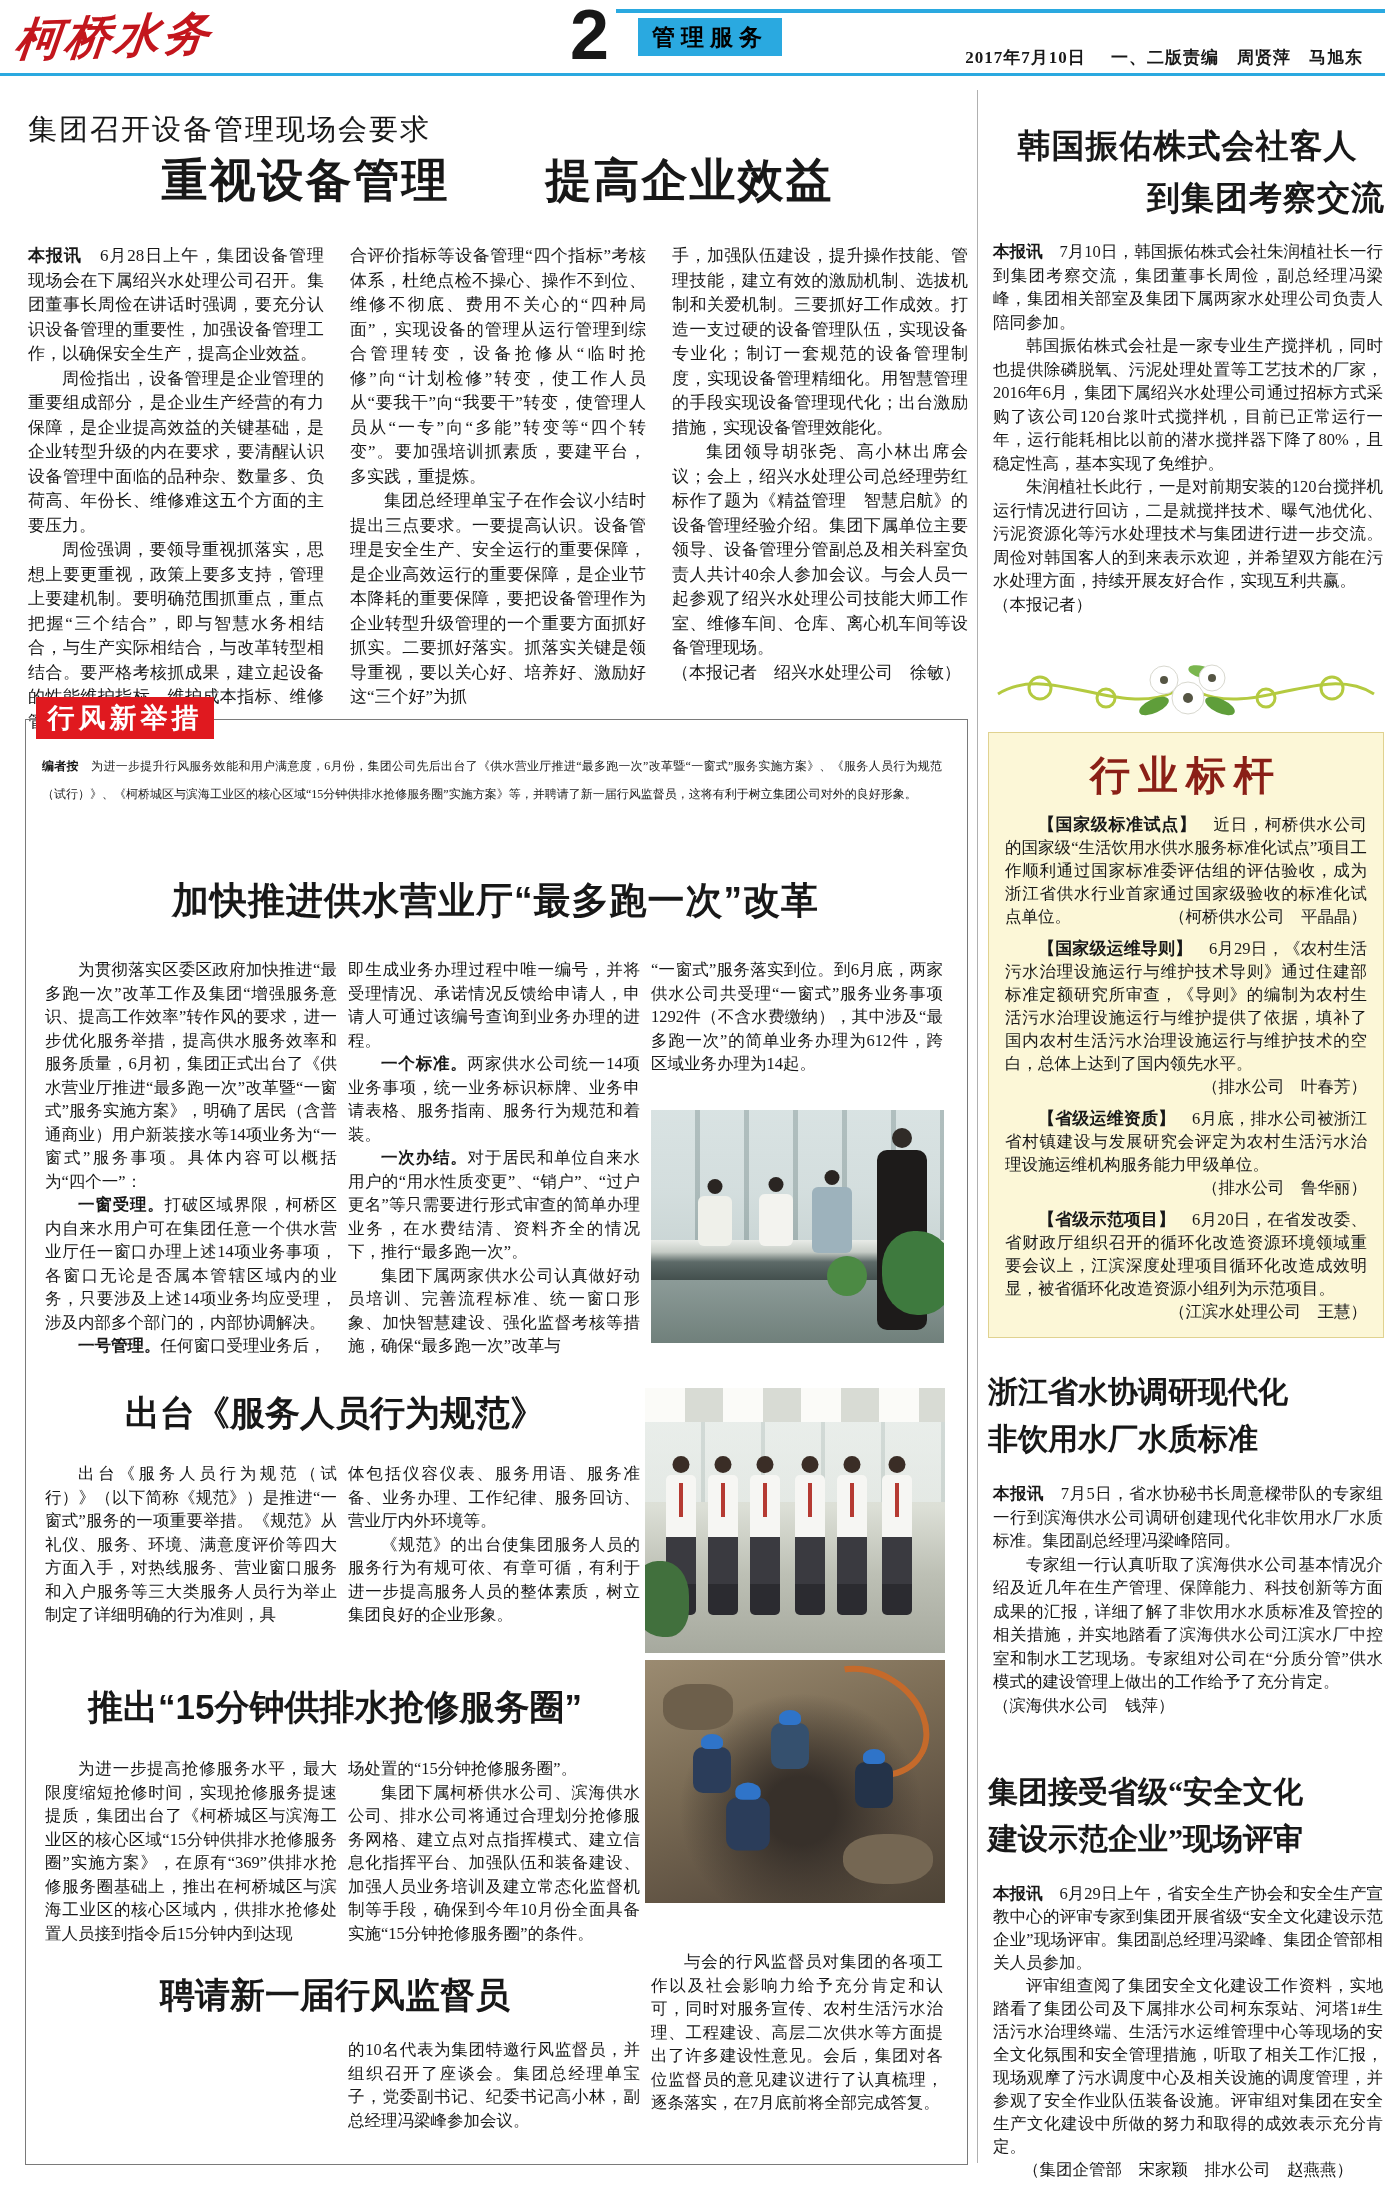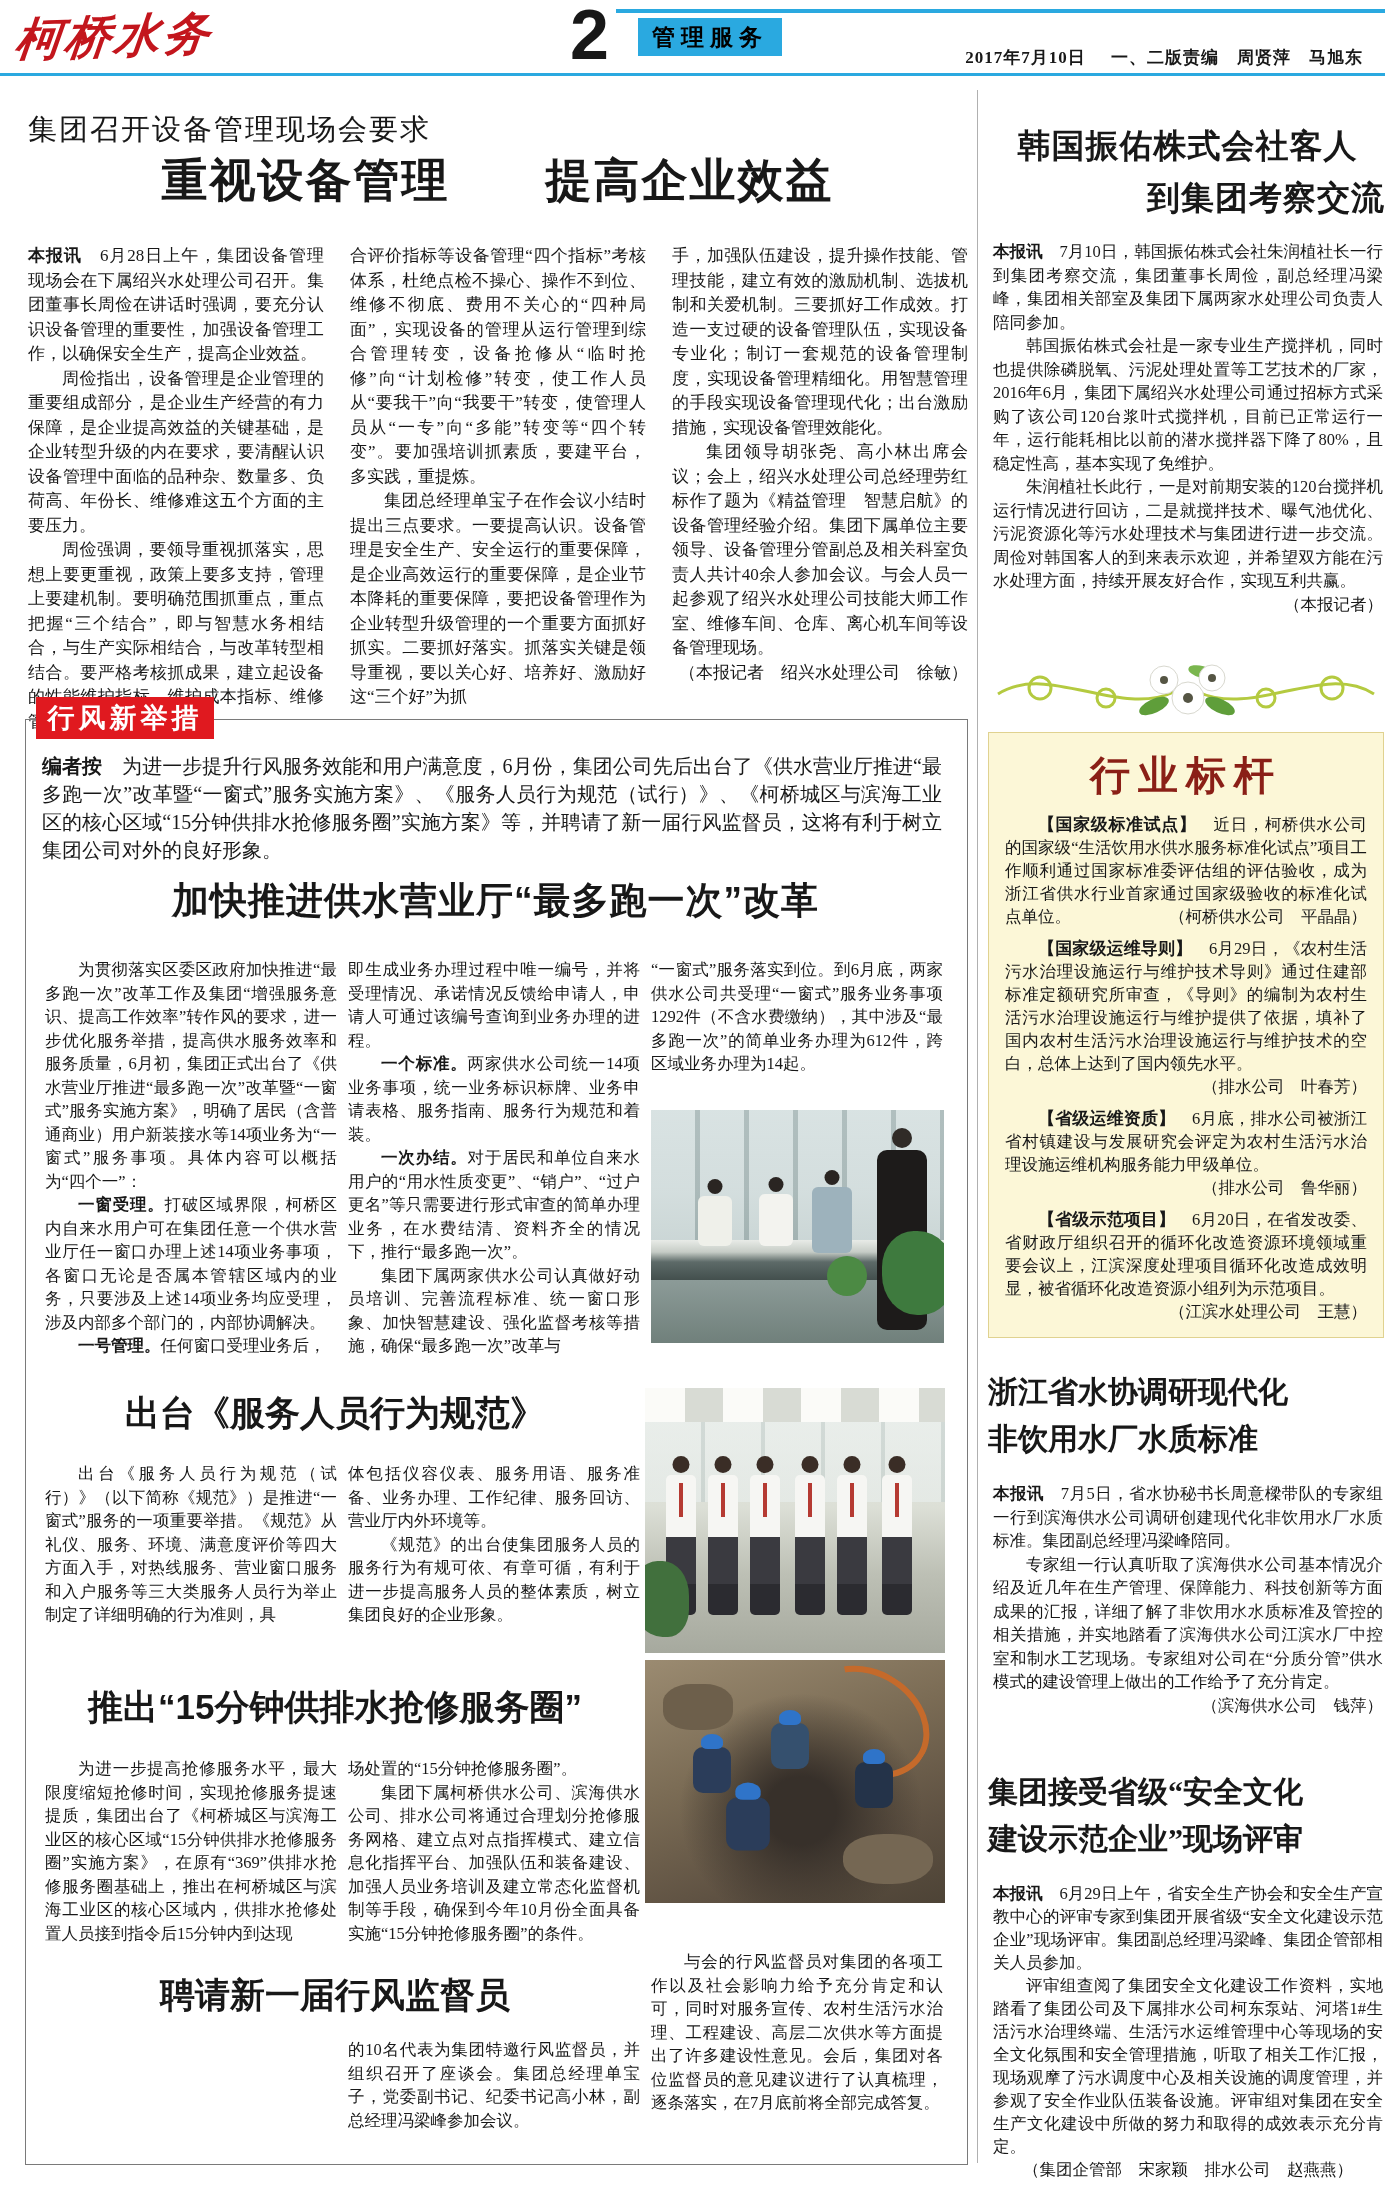--- a/index.html
+++ b/index.html
@@ -4,21 +4,21 @@
 <style>
   html,body{margin:0;padding:0;background:#dedede;}
   .page{position:relative;width:1385px;height:2193px;background:#ffffff;margin:0 auto;
         overflow:hidden;font-family:"Liberation Serif","DejaVu Serif",serif;color:#181818;}
   .abs{position:absolute;}
   .sans{font-family:"Liberation Sans","DejaVu Sans",sans-serif;}
   p{margin:0;text-indent:2em;}
   .noind{text-indent:0;}
   .lead{font-weight:bold;font-family:"Liberation Sans","DejaVu Sans",sans-serif;}
   .jus{text-align:justify;}
-  .byline{text-align:right;text-indent:0;}
+  .byline{text-align:left;text-indent:0;}
   .byline-center{text-align:center;text-indent:0;}
 
   
   .masthead{left:16px;top:6px;font-size:46px;font-weight:bold;font-style:italic;
             color:#c3161d;transform:skewX(-8deg) rotate(-2deg);letter-spacing:3px;}
   .pagenum{left:570px;top:0px;font-size:70px;font-weight:bold;line-height:1;}
   .secbox{left:638px;top:18px;width:144px;height:38px;background:#2aa9e0;color:#000000;
           font-weight:bold;font-size:23px;letter-spacing:6px;text-align:center;line-height:38px;}
   .topline{left:616px;top:9px;width:769px;height:4px;background:#2aa9e0;}
   .fullline{left:0;top:73px;width:1385px;height:3px;background:#2aa9e0;}
@@ -32,21 +32,21 @@
   .eq-c1{left:28px;} .eq-c2{left:350px;} .eq-c3{left:672px;}
 
   
   .kr-t{left:990px;width:395px;text-align:center;font-size:33px;font-weight:bold;letter-spacing:1px;}
   .kr-body{left:993px;top:240px;width:390px;font-size:16.5px;line-height:23.5px;}
 
   
   .xf-box{left:25px;top:719px;width:941px;height:1444px;border:1px solid #7a7a7a;}
   .xf-label{left:36px;top:697px;width:178px;height:42px;background:#e0191f;color:#fff;
             font-size:27px;font-weight:bold;letter-spacing:4px;text-align:center;line-height:42px;}
-  .ed-note{left:42px;top:752px;width:900px;font-size:20px;line-height:28px;}
+  .ed-note{left:42px;top:752px;width:900px;font-size:12px;line-height:28px;}
 
   .box-title{width:941px;left:25px;text-align:center;font-weight:bold;}
   .rf-title{top:876px;font-size:37px;letter-spacing:1px;}
   .half-title{left:25px;width:620px;text-align:center;font-weight:bold;font-size:35px;}
   .nm-title{top:1390px;}
   .rs-title{top:1684px;}
   .sp-title{top:1972px;}
 
   .bx-col{width:292px;font-size:16.5px;line-height:23.5px;}
   .c-a{left:45px;} .c-b{left:348px;} .c-c{left:651px;}

